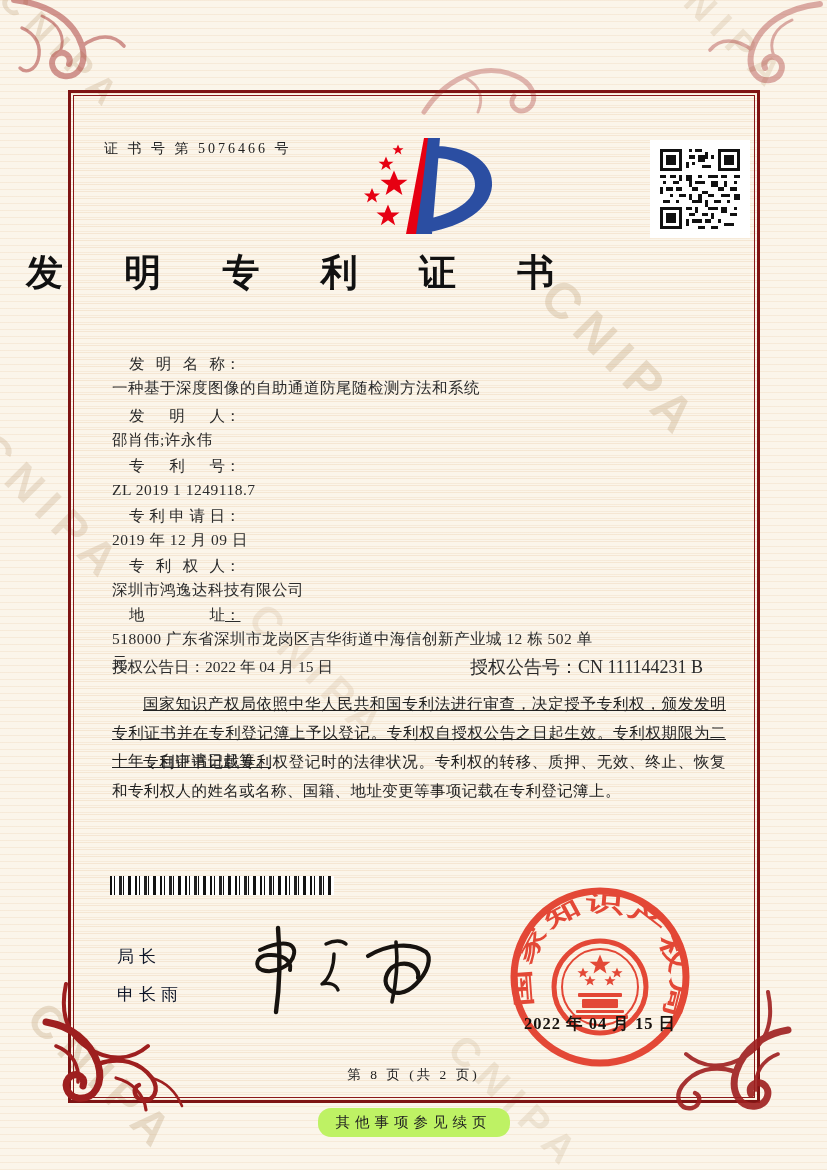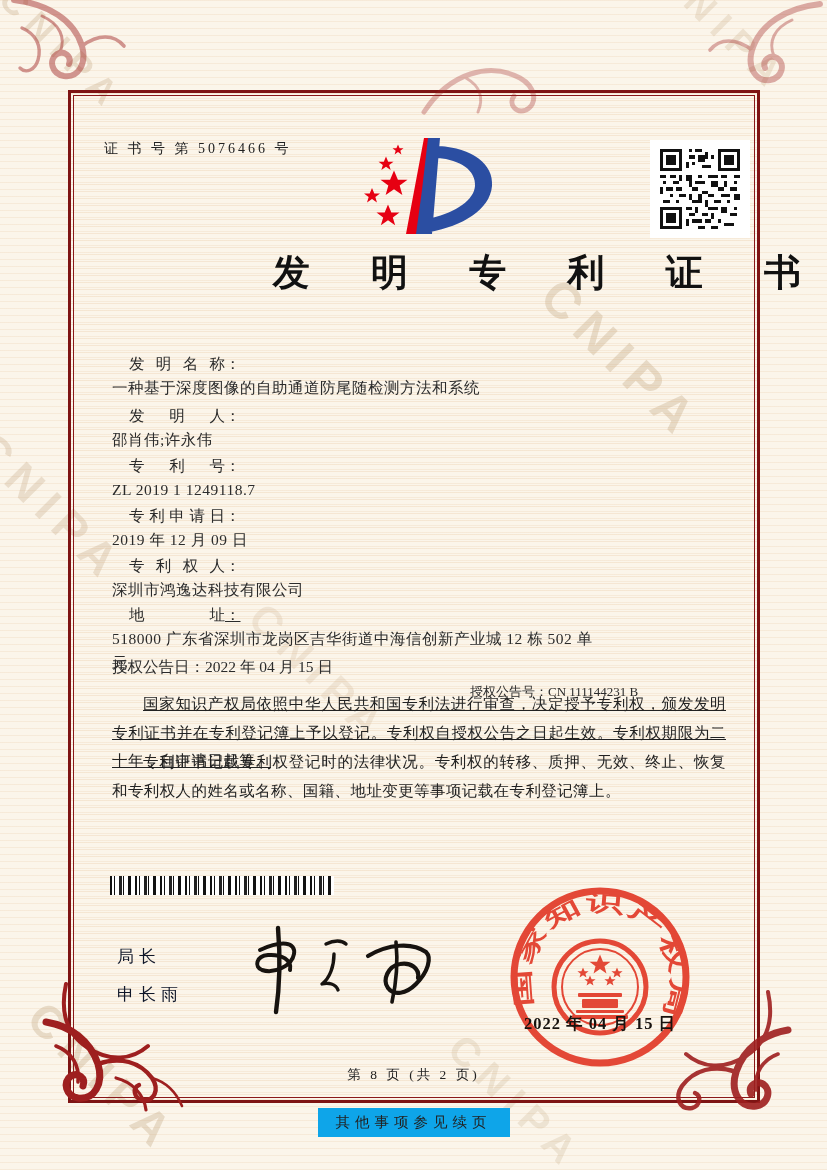--- a/index.html
+++ b/index.html
@@ -15,46 +15,46 @@
   
   .frame{left:68px;top:90px;width:686px;height:1007px;border:3px solid #7e1414;
          background:repeating-linear-gradient(180deg, rgba(224,178,128,.22) 0 1px, rgba(0,0,0,0) 1px 7px);}
   .frame-inner{position:absolute;inset:2px;border:1px solid #8a1818;}
   
   .wm{font-family:"Liberation Sans","DejaVu Sans",sans-serif;font-weight:bold;
       color:rgba(186,156,116,.28);letter-spacing:10px;transform:rotate(45deg);white-space:nowrap;pointer-events:none;}
   
   .certno{left:104px;top:140px;font-size:14px;letter-spacing:3px;color:#222;}
   .qrbox{left:650px;top:140px;width:100px;height:98px;background:#fff;display:flex;align-items:center;justify-content:center;}
-  .title{left:0;right:0;top:248px;text-align:right;font-size:37px;font-weight:bold;
+  .title{left:0;right:0;top:248px;text-align:left;font-size:37px;font-weight:bold;
          letter-spacing:26px;text-indent:26px;color:#111;}
   
   .row{left:112px;width:612px;font-size:15.5px;line-height:1.55;}
   .lab{display:inline-block;width:96px;text-align:justify;text-align-last:justify;vertical-align:top;margin-left:17px;}
   .val{display:inline-block;width:486px;vertical-align:top;letter-spacing:.5px;}
-  .grant2{left:470px;width:260px;font-size:13px;margin-top:28px;}
+  .grant2{left:470px;width:260px;font-size:18px;}
   
   .para{left:112px;width:614px;font-size:15.5px;line-height:1.85;text-align:justify;
         text-indent:2em;letter-spacing:.4px;color:#222;}
   
   .barcode{left:110px;top:876px;width:224px;height:19px;
     background:repeating-linear-gradient(90deg,
       #111 0 2px, #fff 2px 4px, #111 4px 5px, #fff 5px 9px,
       #222 9px 12px, #fff 12px 13px, #111 13px 14px, #fff 14px 18px,
       #111 18px 21px, #fff 21px 25px);}
   
   .signer{left:117px;font-size:17px;letter-spacing:5px;color:#0f172a;}
   
   .sealwrap{left:508px;top:885px;width:184px;height:184px;}
   .sealdate{left:512px;top:1013px;width:176px;text-align:center;font-size:16.5px;font-weight:bold;
             color:#17120e;letter-spacing:1px;}
   
   .pageno{left:0;right:0;top:1066px;text-align:center;font-size:13.5px;letter-spacing:3px;color:#222;}
   .note{left:0;right:0;top:1108px;text-align:center;}
-  .note span{display:inline-block;background:#0ea5e9;padding:5px 18px;font-size:14.5px;letter-spacing:5px;color:#222;}
+  .note span{display:inline-block;background:#bef264;padding:5px 18px;font-size:14.5px;letter-spacing:5px;color:#222;border-radius:13px;}
   .flour{pointer-events:none;}
 </style>
 </head>
 <body>
 
 <div class="abs wm" style="left:-18px;top:28px;font-size:36px;">CNIPA</div>
 <div class="abs wm" style="left:640px;top:6px;font-size:38px;color:rgba(186,156,116,.22);">CNIPA</div>
 <div class="abs wm" style="left:520px;top:330px;font-size:50px;color:rgba(186,156,116,.30);">CNIPA</div>
 <div class="abs wm" style="left:-45px;top:480px;font-size:46px;color:rgba(186,156,116,.26);">CNIPA</div>
 <div class="abs wm" style="left:230px;top:650px;font-size:42px;color:rgba(186,156,116,.18);">CNIPA</div>

